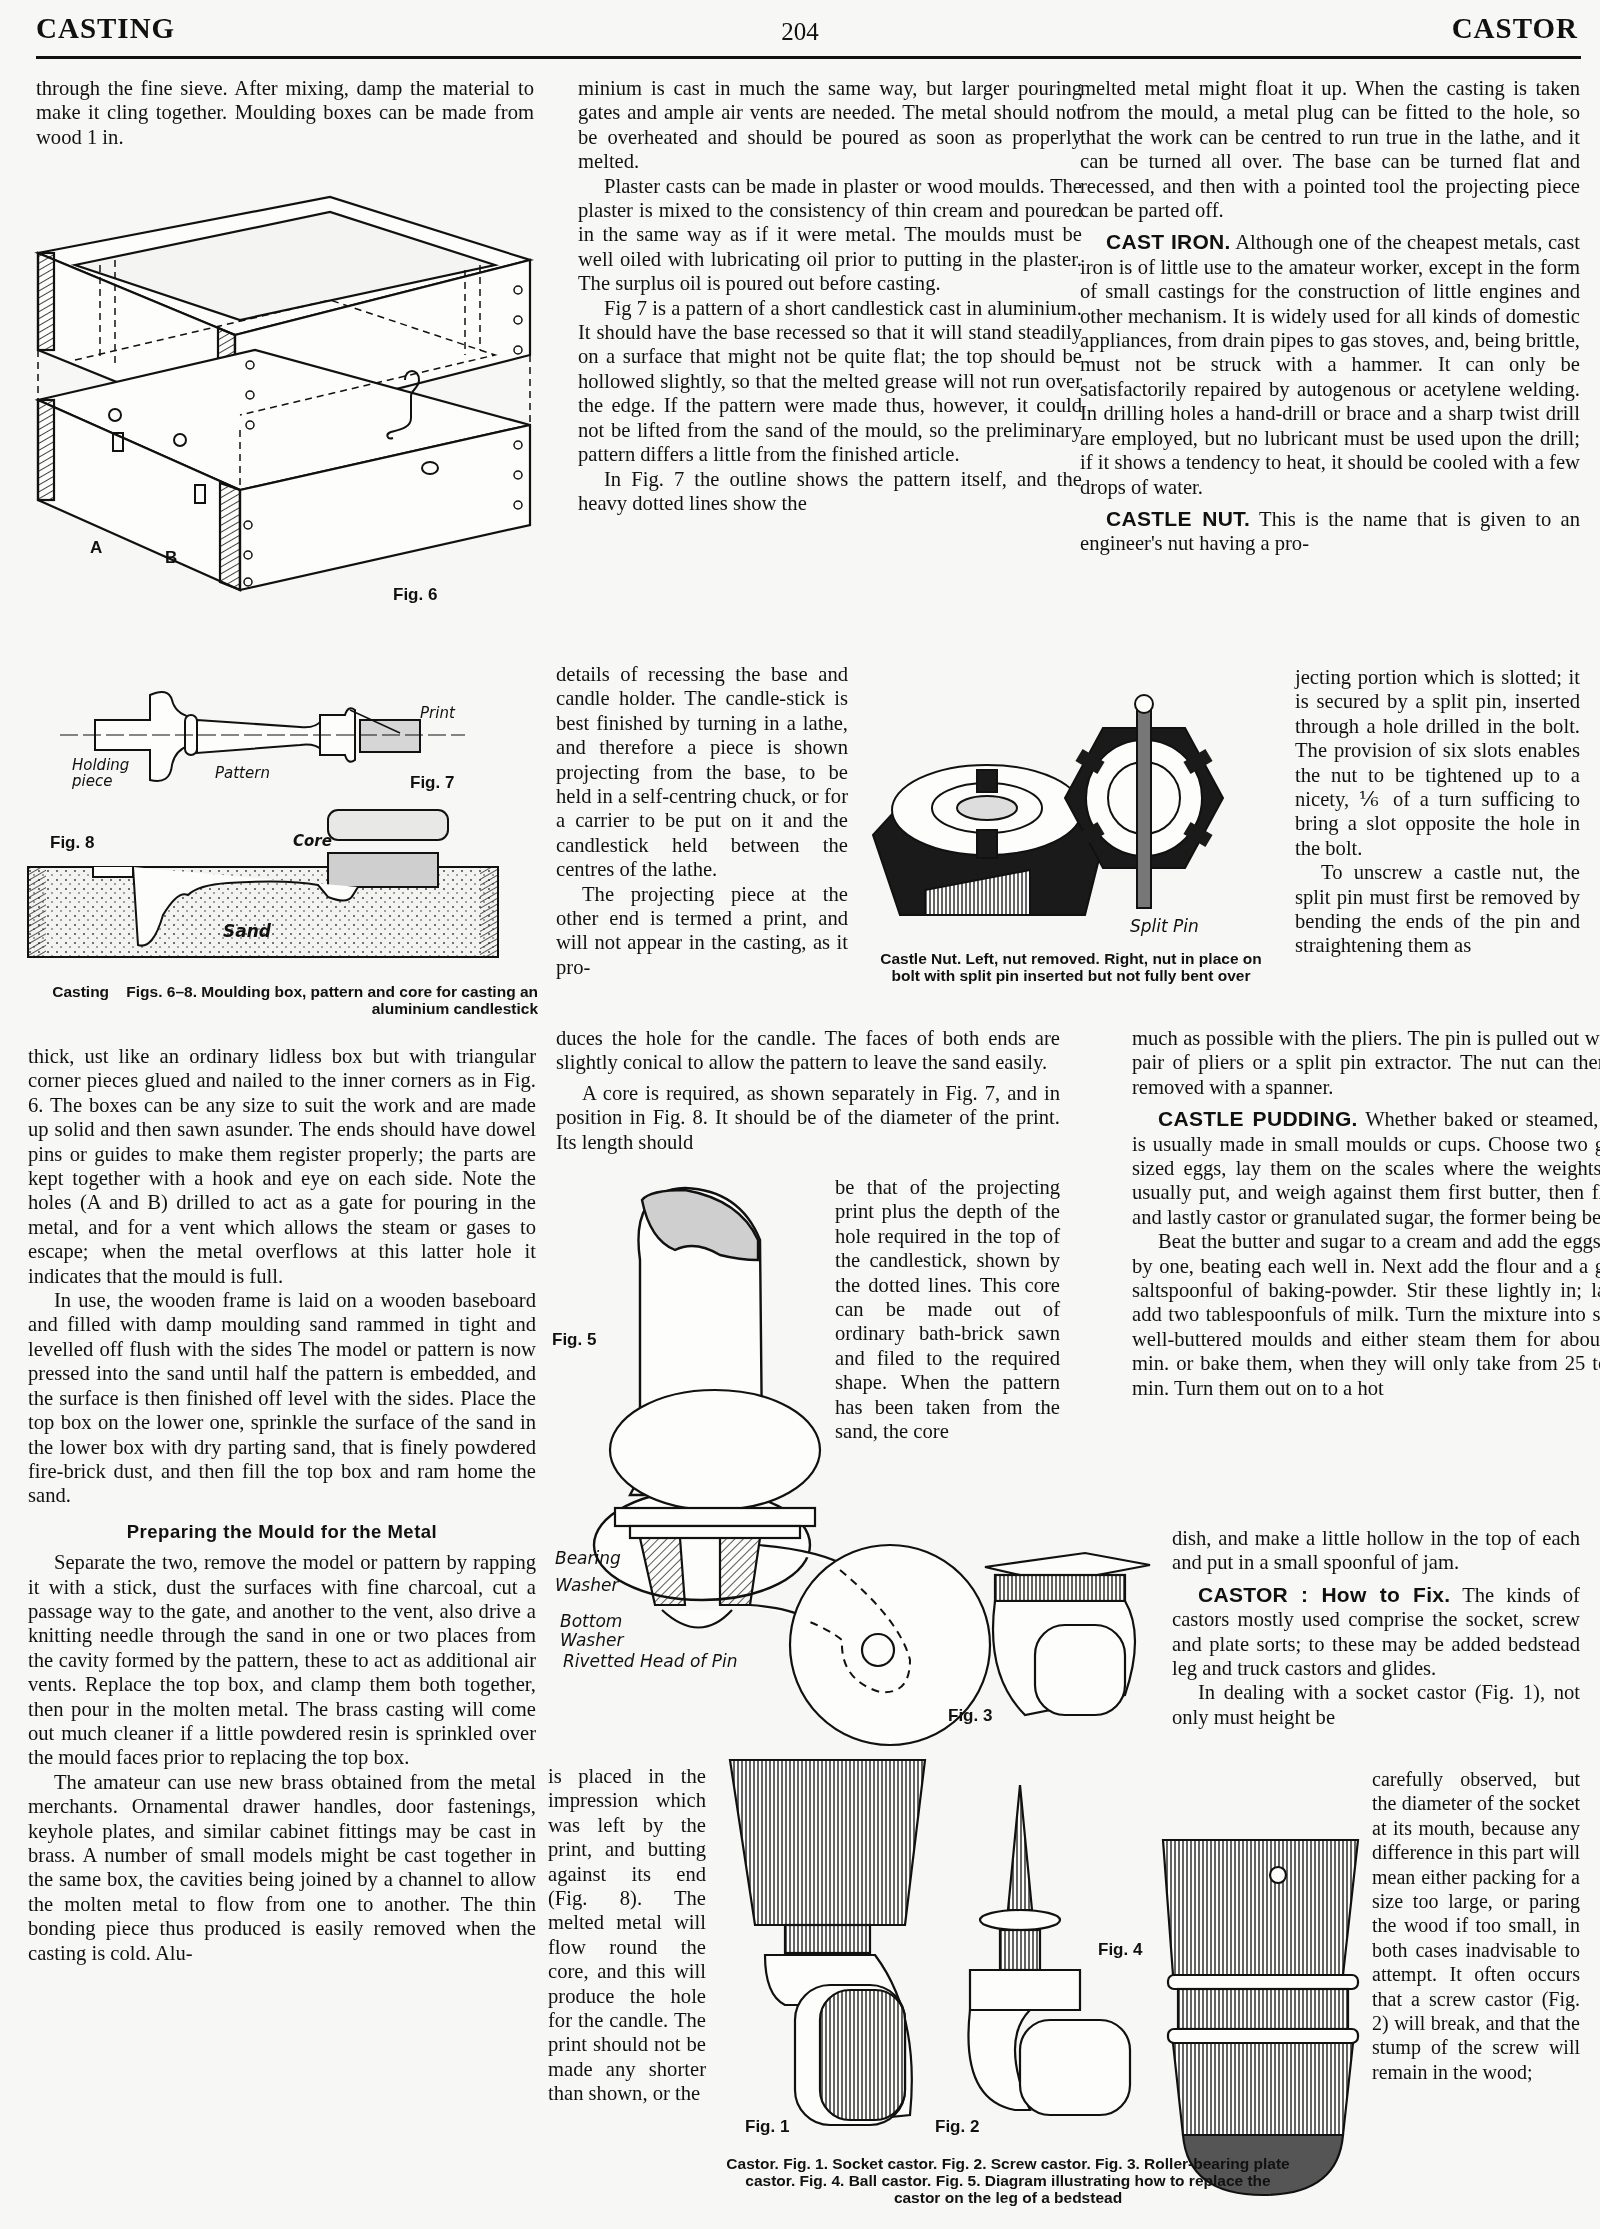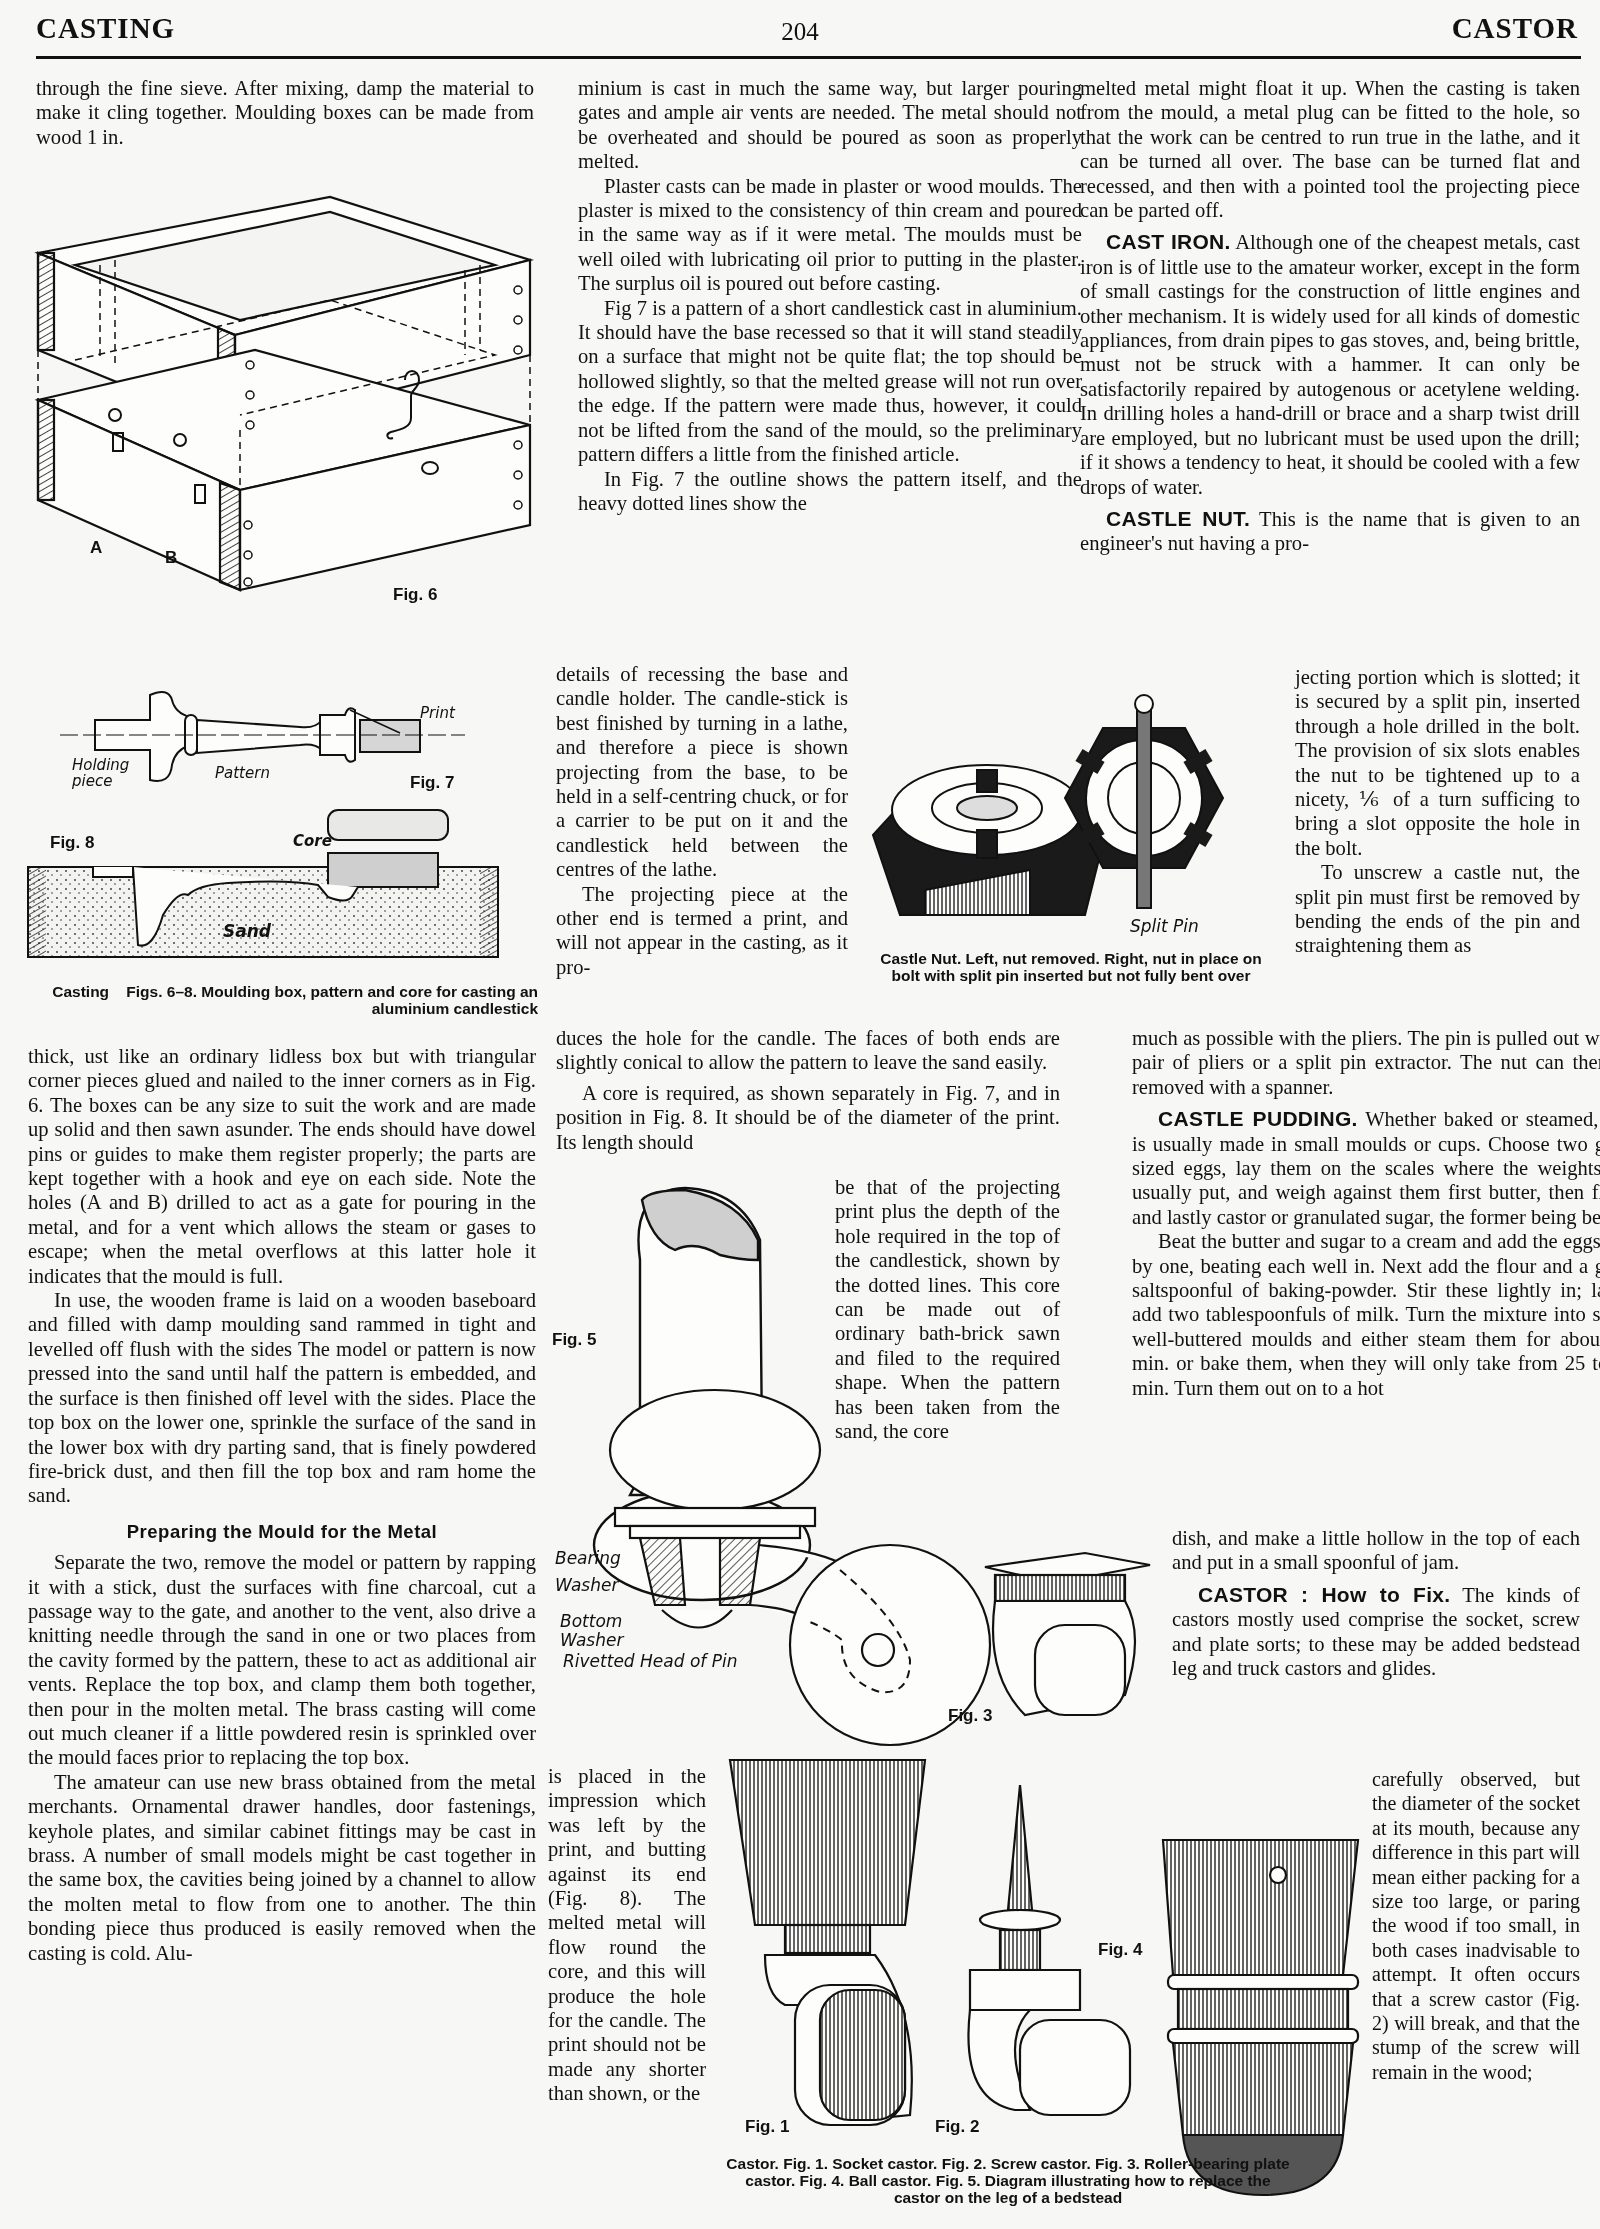--- a/index.html
+++ b/index.html
@@ -206,20 +206,21 @@
   <p class="ind">To unscrew a castle nut, the split pin must first be removed by bending the ends of the pin and straightening them as</p>
 </div>
 <div class="blk" style="left:1132px;top:1026px;width:504px;">
   <p>much as possible with the pliers. The pin is pulled out with a pair of pliers or a split pin extractor. The nut can then be removed with a spanner.</p>
   <p class="ind" style="margin-top:8px;"><span class="hd">CASTLE PUDDING.</span> <span>Whether baked or steamed, this is usually made in small moulds or cups. Choose two good sized eggs, lay them on the scales where the weights are usually put, and weigh against them first butter, then flour, and lastly castor or granulated sugar, the former being best.</span></p>
   <p class="ind">Beat the butter and sugar to a cream and add the eggs one by one, beating each well in. Next add the flour and a good saltspoonful of baking-powder. Stir these lightly in; lastly add two tablespoonfuls of milk. Turn the mixture into some well-buttered moulds and either steam them for about 45 min. or bake them, when they will only take from 25 to 35 min. Turn them out on to a hot</p>
 </div>
 <div class="blk narrow" style="left:1172px;top:1526px;width:408px;">
   <p>dish, and make a little hollow in the top of each and put in a small spoonful of jam.</p>
   <p class="ind" style="margin-top:8px;"><span class="hd">CASTOR : How to Fix.</span> <span>The kinds of castors mostly used comprise the socket, screw and plate sorts; to these may be added bedstead leg and truck castors and glides.</span></p>
+  <p class="ind">In dealing with a socket castor (Fig. 1), not only must height be</p>
 </div>
 <div class="blk narrow" style="left:1372px;top:1767px;width:208px;font-size:20px;">
   <p>carefully observed, but the diameter of the socket at its mouth, because any difference in this part will mean either packing for a size too large, or paring the wood if too small, in both cases inadvisable to attempt. It often occurs that a screw castor (Fig. 2) will break, and that the stump of the screw will remain in the wood;</p>
 </div>
 
 <svg style="left:590px;top:1180px;" width="360" height="330" viewBox="0 0 360 330">
   <g fill="#fdfdfb" stroke="#111" stroke-width="2.4">
     <path d="M50 80 Q40 10 95 8 Q150 10 170 60 L172 260 L50 260 Z"></path>
     <path d="M52 20 Q60 60 85 70 Q105 60 130 75 Q150 80 168 80 L168 60 Q150 20 95 10 Q60 10 52 20 Z" fill="#cfcfcf"></path>
     <rect x="45" y="240" width="132" height="16" rx="8"></rect>

